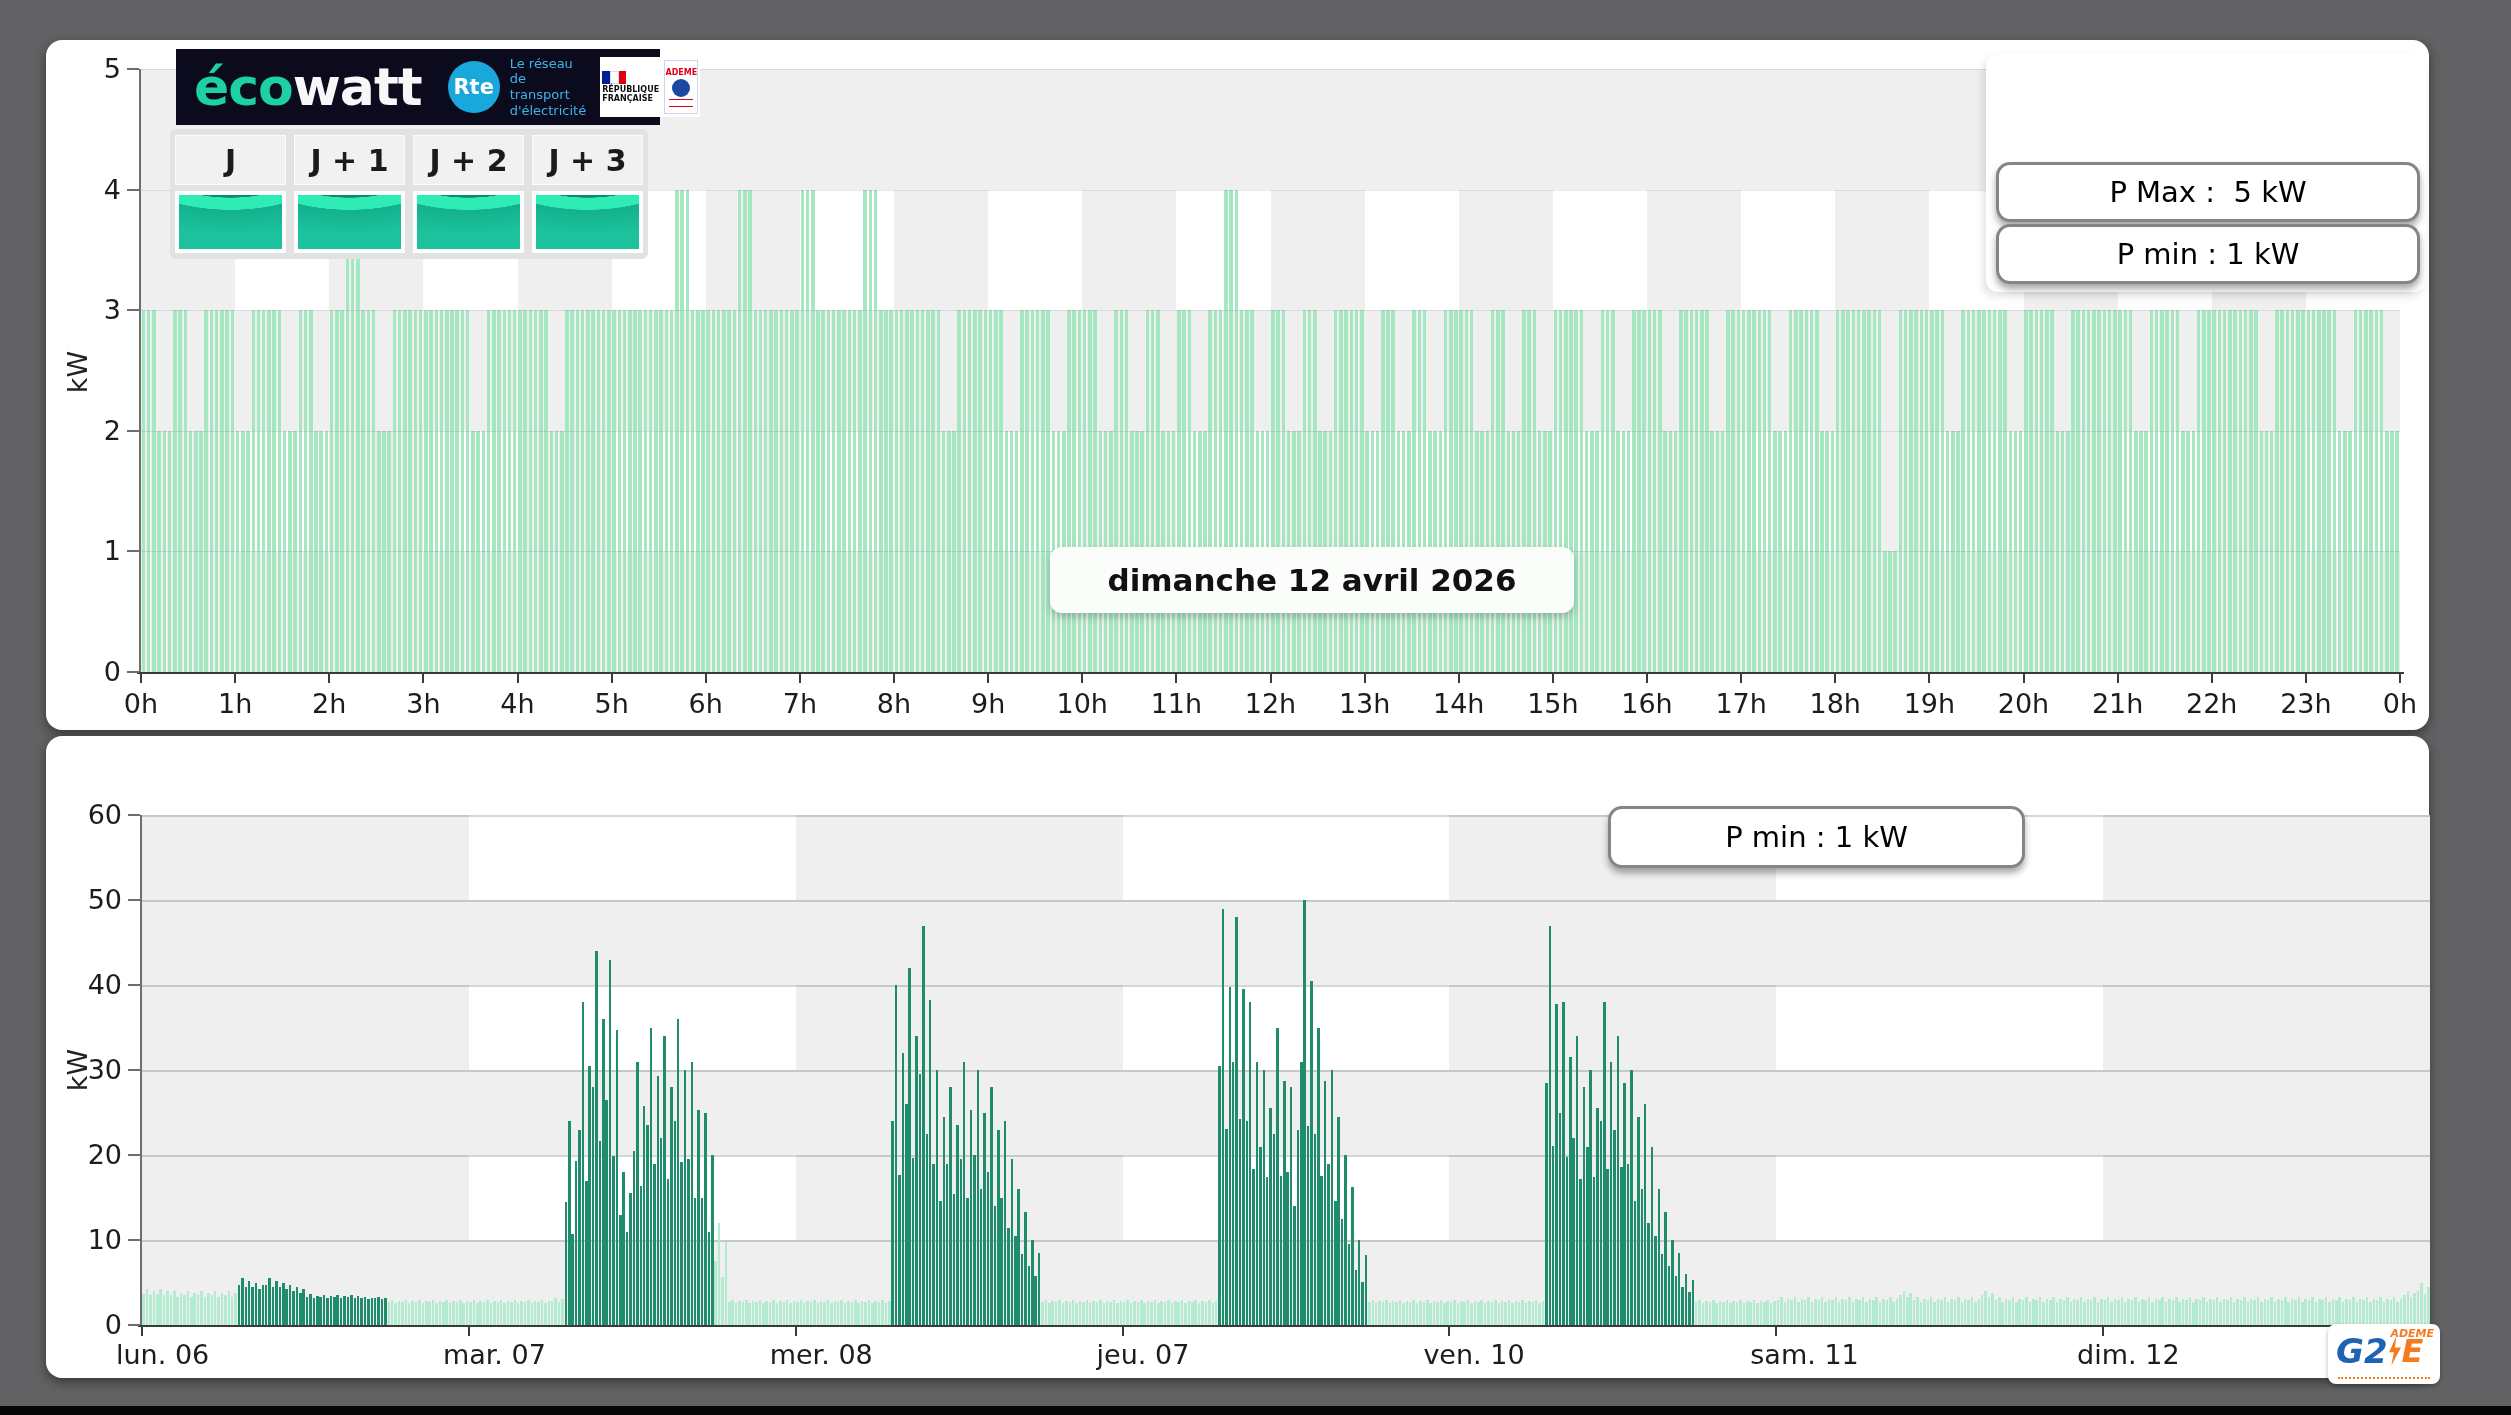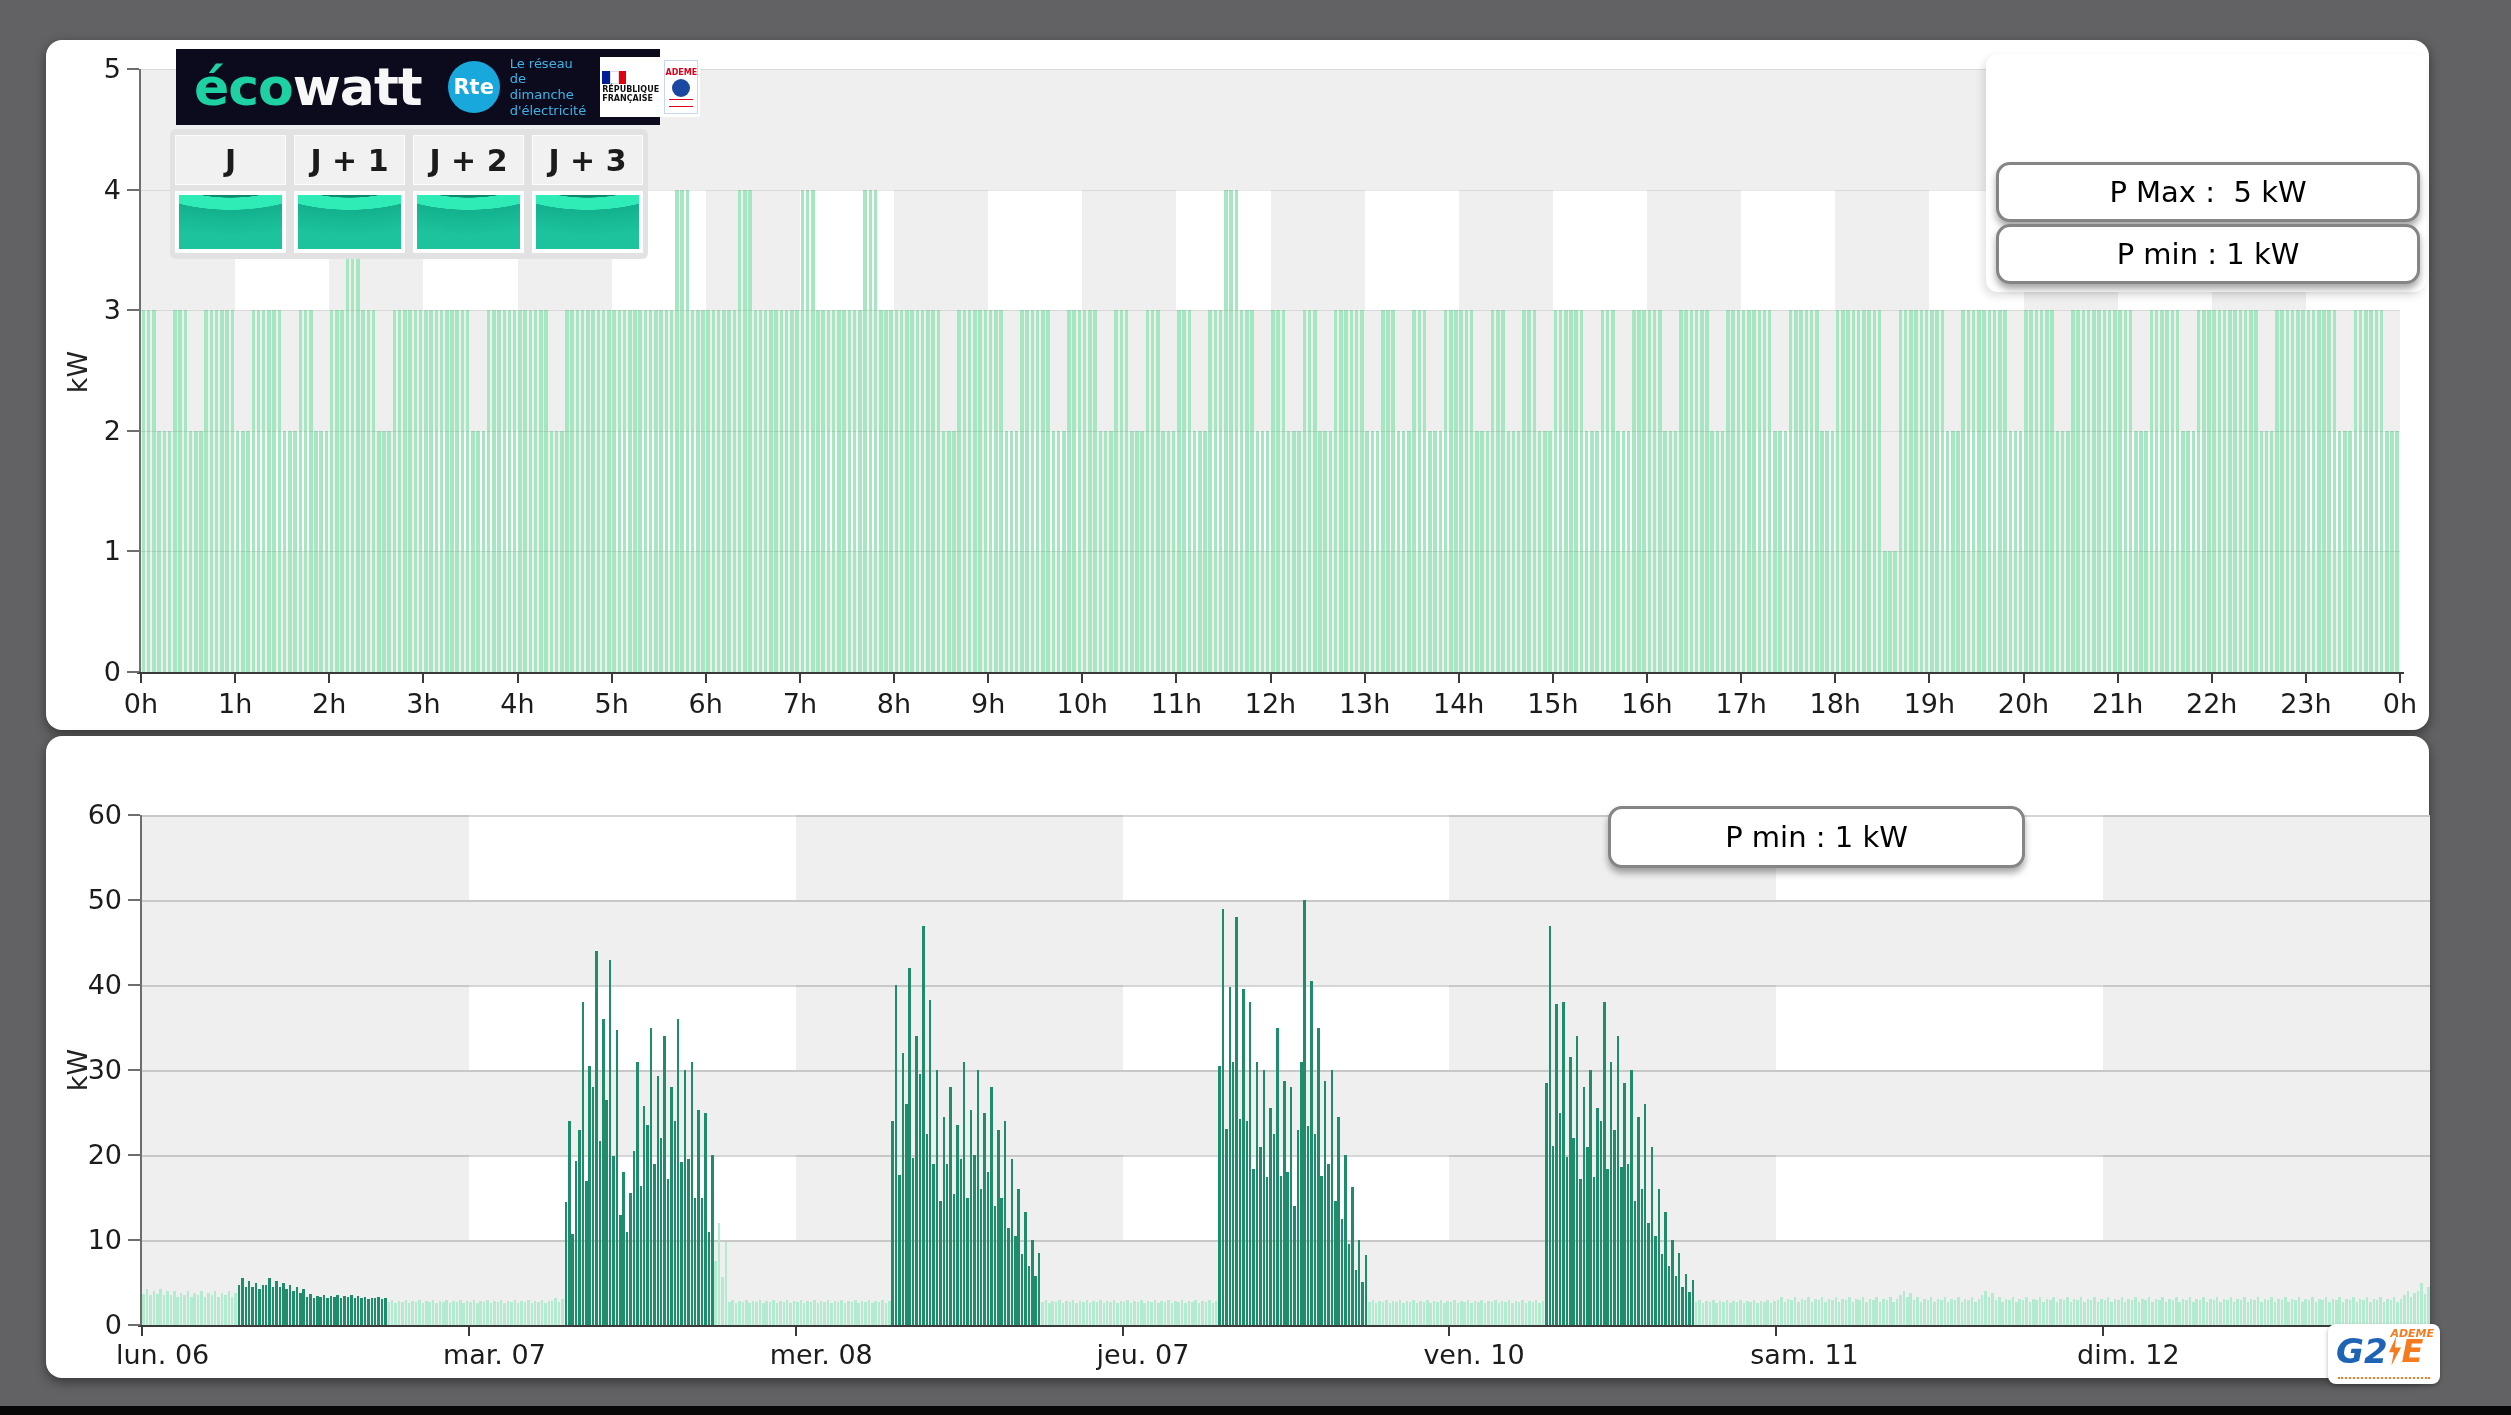--- a/index.html
+++ b/index.html
@@ -589,21 +589,21 @@
         <div class="lbl ylbl" style="left: -66px; top: 587px; width: 46px;">0</div>
       </div>
     <div class="axis-title" style="left:8px;top:312px;width:46px;height:40px;">kW</div>
 
     <div class="banner">
       <span class="brand"><span class="eco">éco</span><span class="watt">watt</span></span>
       <span class="rte-circle">
           <span>Rte</span>
         </span>
       <span class="rte-tag">Le réseau
-de dimanche
+de transport
 d'électricité</span>
       <span class="rf-box">
         <span class="rf-left">
           <span class="flag">
               <span style="background:#001e96"></span>
               <span style="background:#fff;border:1px solid #ddd;box-sizing:border-box"></span>
               <span style="background:#e1000f"></span>
             </span>
           <span class="rf-text">RÉPUBLIQUE FRANÇAISE</span>
         </span>
@@ -624,20 +624,21 @@
       <div class="gauge" style="left:124px;"></div>
       <div class="gauge" style="left:243px;"></div>
       <div class="gauge" style="left:362px;"></div>
     </div>
 
     <div class="title-block">
       <div class="statbox" style="left:10px;top:108px;width:418px;height:54px;">P Max :  5 kW</div>
       <div class="statbox" style="left:10px;top:170px;width:418px;height:54px;">P min : 1 kW</div>
     </div>
 
+    <div class="date-badge">dimanche 12 avril 2026</div>
   </div>
 
   <div class="panel panel-bottom">
     <div class="plot" id="plot-bot" style="left:96px;top:79px;width:2288px;height:510px;">
         <div class="cell" style="left: 0px; top: 425px; width: 2288px; height: 85px; background: rgb(239, 239, 239);"></div>
         <div class="cell" style="left: 0px; top: 340px; width: 326.857px; height: 85px; background: rgb(239, 239, 239);"></div>
         <div class="cell" style="left: 653.714px; top: 340px; width: 326.857px; height: 85px; background: rgb(239, 239, 239);"></div>
         <div class="cell" style="left: 1307.43px; top: 340px; width: 326.857px; height: 85px; background: rgb(239, 239, 239);"></div>
         <div class="cell" style="left: 1961.14px; top: 340px; width: 326.857px; height: 85px; background: rgb(239, 239, 239);"></div>
         <div class="cell" style="left: 0px; top: 255px; width: 2288px; height: 85px; background: rgb(239, 239, 239);"></div>

